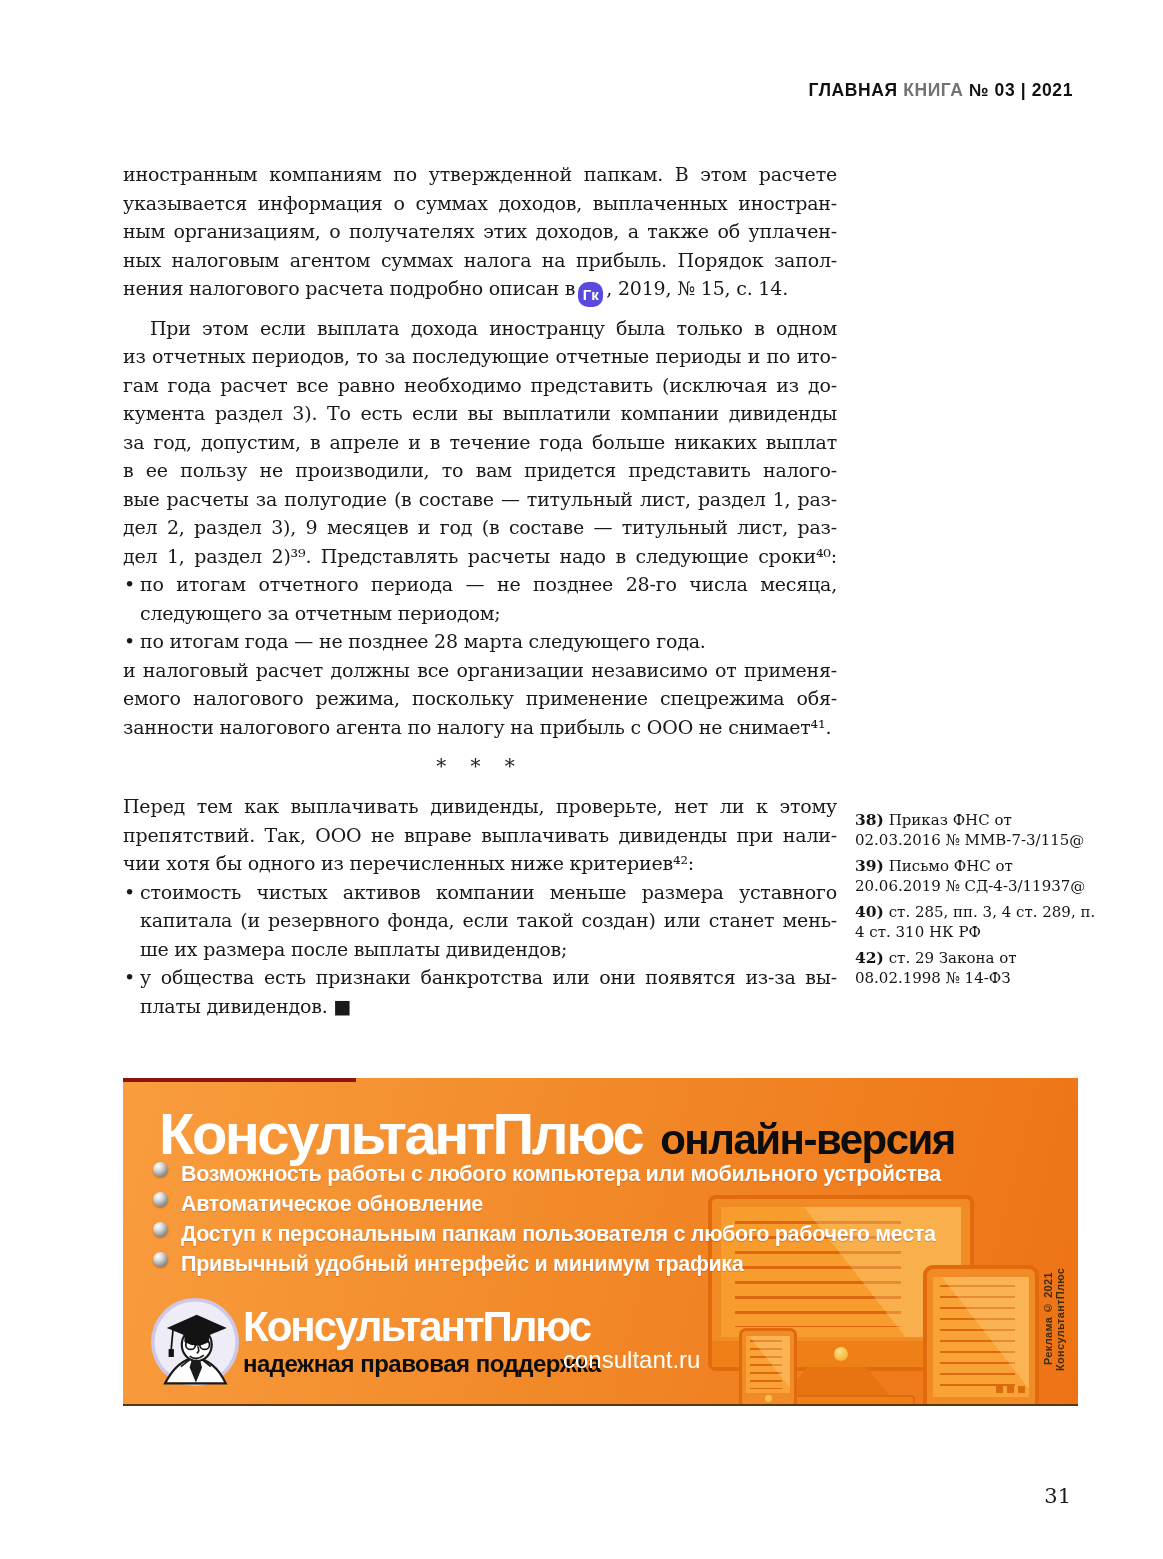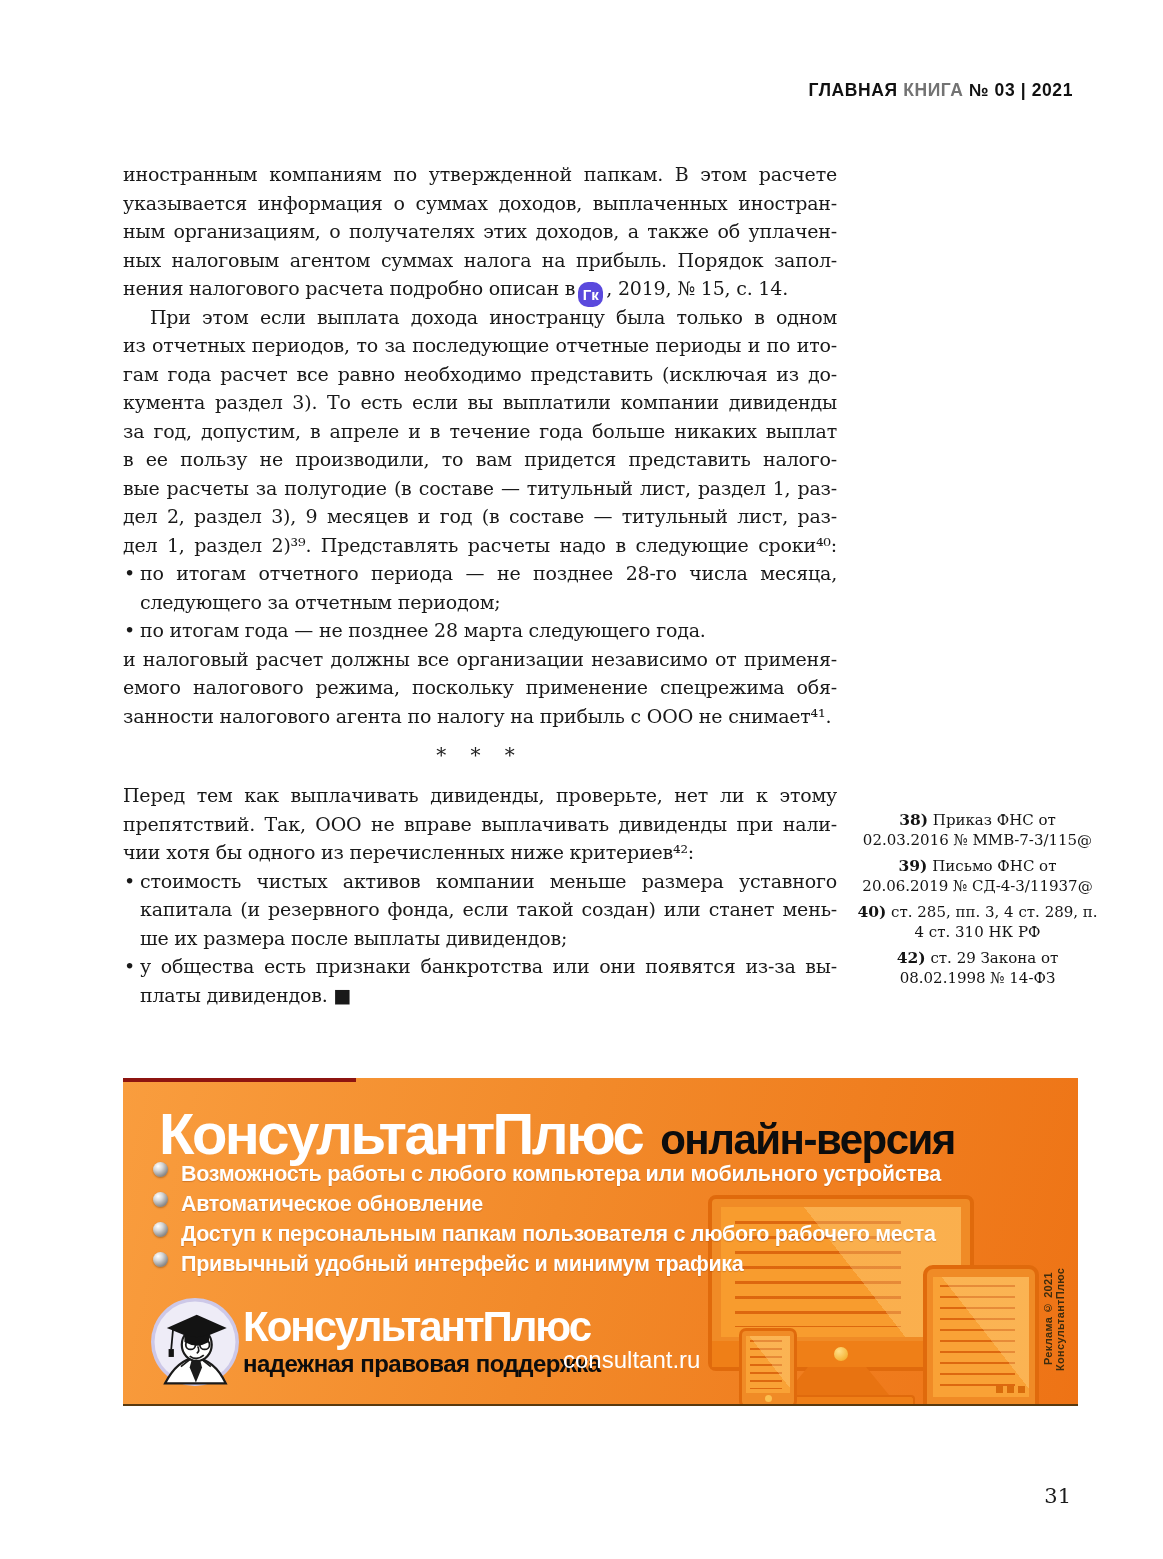--- a/index.html
+++ b/index.html
@@ -10,31 +10,31 @@
   .mag-header{position:absolute;top:80px;right:90px;font-family:"Liberation Sans","DejaVu Sans",sans-serif;
               font-weight:bold;font-size:17.5px;letter-spacing:.6px;color:#111;}
   .mag-header .purple{color:#737373;}
 
   
   .body-col{position:absolute;left:123px;top:160px;width:714px;font-size:19px;line-height:28.5px;
             letter-spacing:-0.2px;color:#191919;}
   .ln{height:28.5px;white-space:normal;}
   .j{text-align:justify;text-align-last:justify;}
   .l{text-align:left;}
-  .ind{text-indent:27px;}
+  .ind{text-indent:27px;margin-top:11px;}
   .bl{position:relative;padding-left:17px;}
   .bm{position:absolute;left:1px;top:0;}
   .sep{height:28px;text-align:center;letter-spacing:9px;margin:11px 0 12px;font-size:20px;color:#222;}
   .gk-ref{display:inline-block;width:25px;height:25px;border-radius:10px;background:#5a49dd;color:#fff;
           text-align:center;line-height:25px;font-family:"Liberation Sans","DejaVu Sans",sans-serif;
           font-weight:bold;font-size:15px;vertical-align:-5px;letter-spacing:0;text-align-last:center;margin:0 3px;}
 
   
   .footnotes{position:absolute;left:855px;top:810px;width:245px;font-size:15px;line-height:19.5px;color:#141414;}
-  .fn{margin-bottom:6px;text-align:center;}
+  .fn{margin-bottom:6px;}
   .fn b{font-size:15.5px;}
 
   
   .ad{position:absolute;left:123px;top:1078px;width:955px;height:326px;overflow:hidden;
       background:linear-gradient(104deg,#f99d3e 0%,#f28a2a 45%,#ee7315 100%);
       border-bottom:2px solid #58390f;font-family:"Liberation Sans","DejaVu Sans",sans-serif;}
   .ad-redstrip{position:absolute;left:0;top:0;width:233px;height:4px;background:#8d1410;}
   .ad-headline{position:absolute;left:36px;top:14px;display:flex;align-items:baseline;z-index:3;white-space:nowrap;}
   .ad-brand{font-weight:bold;font-size:58px;color:#ffffff;letter-spacing:-2.5px;}
   .ad-suffix{font-weight:bold;font-size:42px;color:#0d0d0d;letter-spacing:-1.5px;margin-left:18px;margin-top:24px;}

